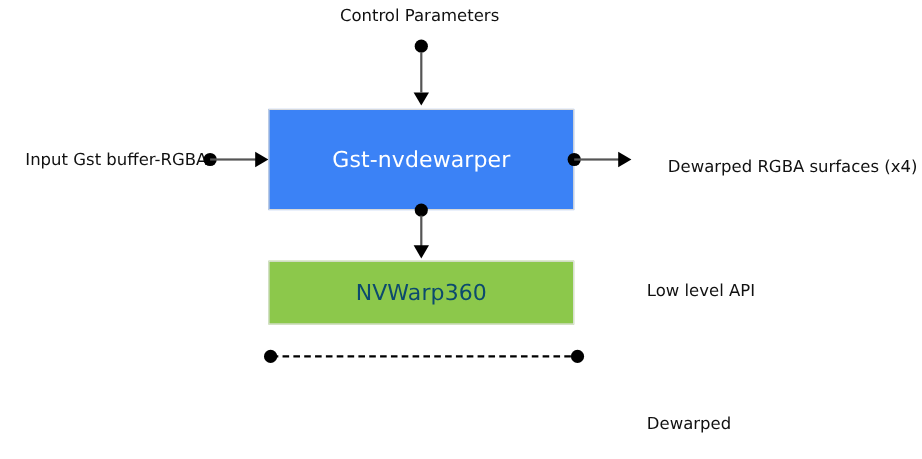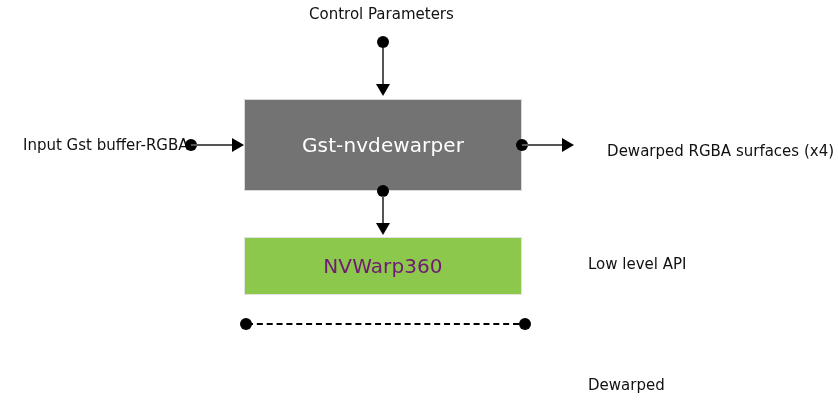--- a/index.html
+++ b/index.html
@@ -32,34 +32,34 @@
     line-height: 1;
     letter-spacing: 0.1px;
     white-space: nowrap;
   }
 
   #box-dewarper {
     left: 244px;
     top: 99px;
     width: 278px;
     height: 92px;
-    background: #737373;
+    background: #3b82f6;
     border-color: #d9d9d9;
   }
   #box-dewarper .node-label { color: #ffffff; }
 
   #box-nvwarp {
     left: 244px;
     top: 237px;
     width: 278px;
     height: 58px;
     background: #8cc84b;
     border-color: #e2e2e2;
   }
-  #box-nvwarp .node-label { color: #701a75; }
+  #box-nvwarp .node-label { color: #0c4a6e; }
 
   #box-gpu {
     left: 244px;
     top: 358px;
     width: 278px;
     height: 59px;
     background: #c2c2c2;
     border-color: #dcdcdc;
     border-bottom: none;
   }

